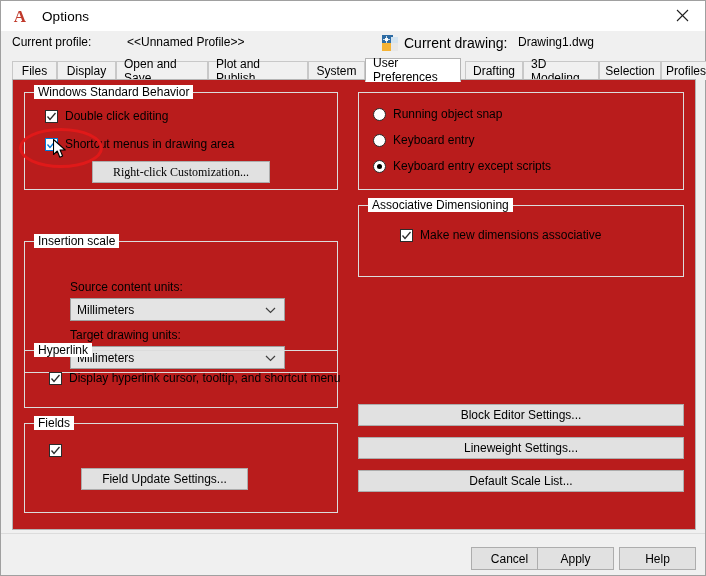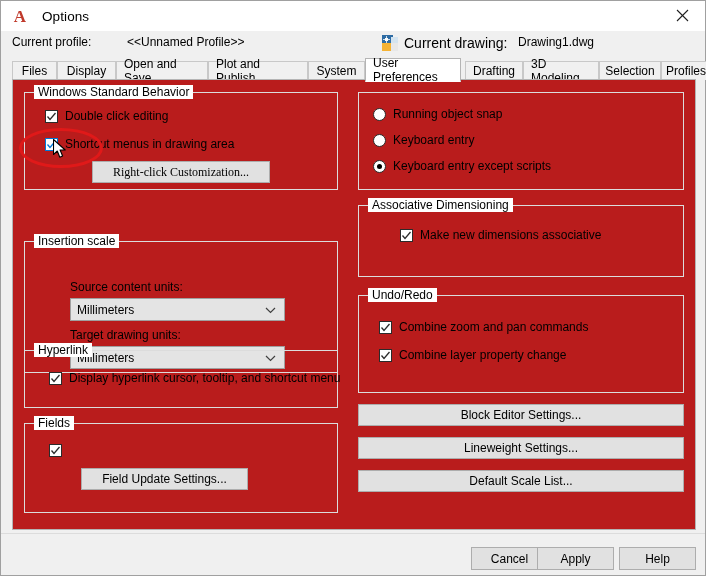--- a/index.html
+++ b/index.html
@@ -434,41 +434,20 @@
       <div class="cbrow" style="left:41px; top:22px;">
         <span class="cbox">
           <svg width="11" height="11" viewBox="0 0 11 11">
             <polyline points="1.5,5.5 4,8.5 9.5,2" fill="none" stroke="#2b2b2b" stroke-width="1.3"></polyline>
           </svg>
         </span>
         <span class="cblabel">Make new dimensions associative</span>
       </div>
     </div>
 
-    <div class="group" style="left:345px; top:215px; width:326px; height:98px;">
-      <span class="group-title">Undo/Redo</span>
-
-      <div class="cbrow" style="left:20px; top:24px;">
-        <span class="cbox">
-          <svg width="11" height="11" viewBox="0 0 11 11">
-            <polyline points="1.5,5.5 4,8.5 9.5,2" fill="none" stroke="#2b2b2b" stroke-width="1.3"></polyline>
-          </svg>
-        </span>
-        <span class="cblabel">Combine zoom and pan commands</span>
-      </div>
-
-      <div class="cbrow" style="left:20px; top:52px;">
-        <span class="cbox">
-          <svg width="11" height="11" viewBox="0 0 11 11">
-            <polyline points="1.5,5.5 4,8.5 9.5,2" fill="none" stroke="#2b2b2b" stroke-width="1.3"></polyline>
-          </svg>
-        </span>
-        <span class="cblabel">Combine layer property change</span>
-      </div>
-    </div>
 
     <div class="btn" style="left:345px; top:324px; width:326px; height:22px;">Block Editor Settings...</div>
 
     <div class="btn" style="left:345px; top:357px; width:326px; height:22px;">Lineweight Settings...</div>
 
     <div class="btn" style="left:345px; top:390px; width:326px; height:22px;">Default Scale List...</div>
 
   </div>
 
   <div id="footer-sep"></div>

